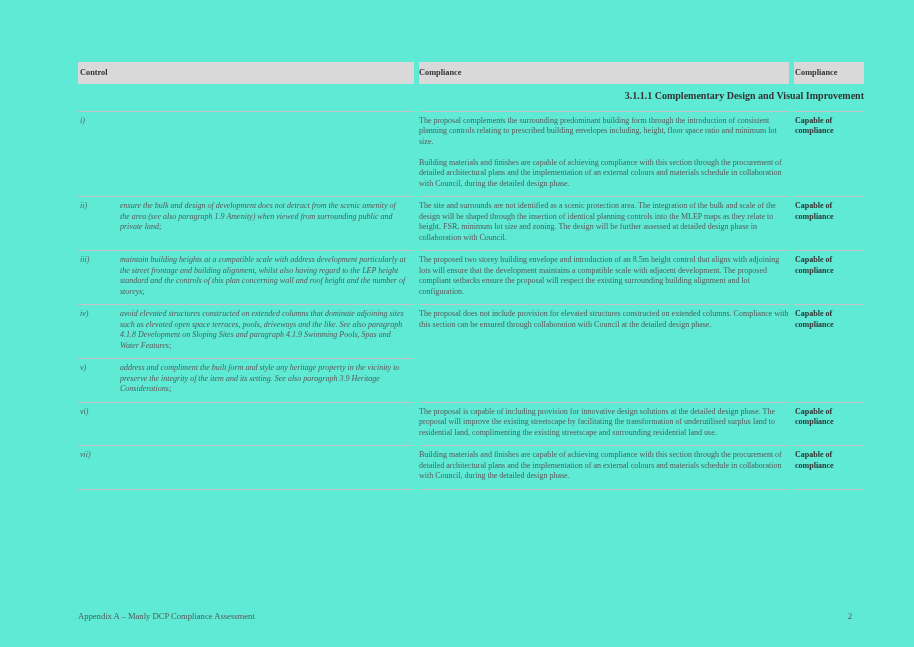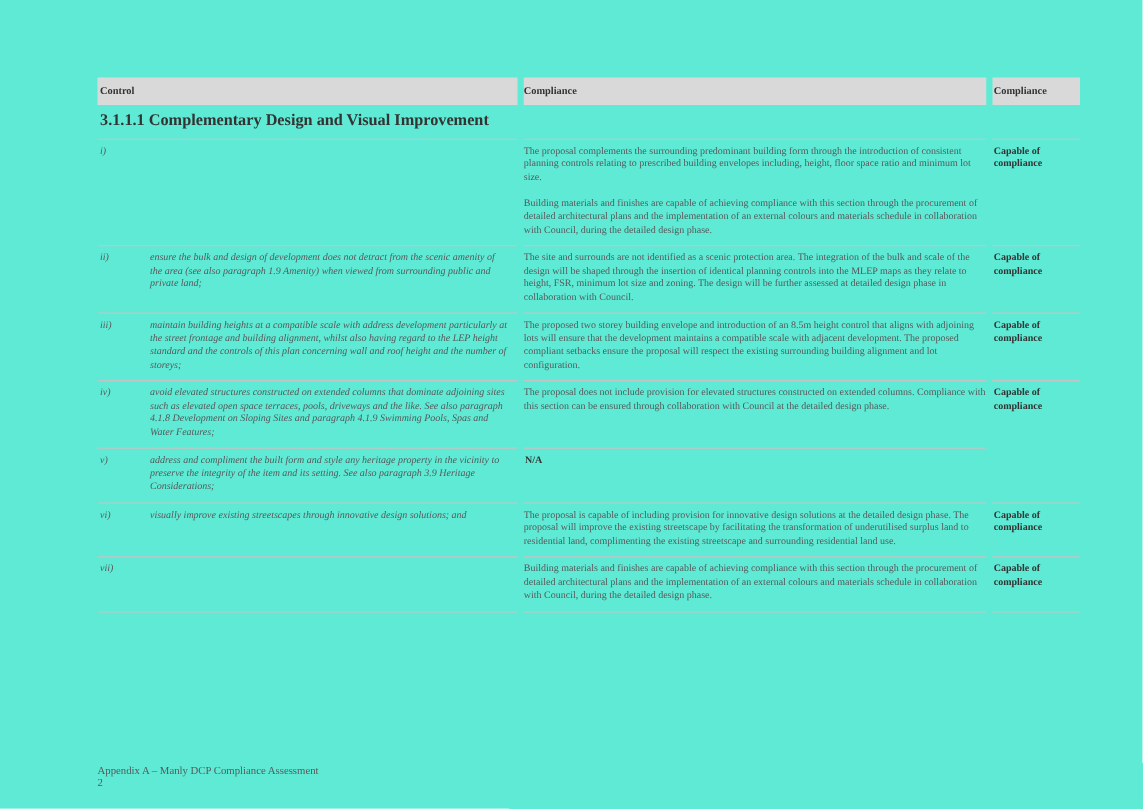--- a/index.html
+++ b/index.html
@@ -35,22 +35,23 @@
     line-height: 22px;
     font-weight: bold;
     font-size: 8.3px;
     color: var(--heading-text, #333333);
   }
   .th.col-control { padding-left: 2px; }
   .th.col-compliance { padding-left: 1px; }
   .section-row {
     padding: 7px 0 9px 2px;
     font-weight: bold;
-    font-size: 13px;
+    font-size: 10px;
     color: var(--heading-text, #222222);
+    text-align: right;
   }
   .trow .td {
     border-top: 1px solid var(--border, #c4c4c4);
     padding: 4px 0 7px 0;
   }
   .trow:last-child .td {
     border-bottom: 1px solid var(--border, #c4c4c4);
   }
   .td.col-control {
     display: flex;
@@ -74,21 +75,20 @@
   }
   .footer {
     position: absolute;
     left: 78px;
     top: 611px;
     width: 774px;
     display: flex;
     justify-content: space-between;
     font-size: 8.6px;
     color: var(--body-text, #4a4a4a);
-    flex-direction: column;
   }
 </style>
 </head>
 <body>
 
 <div class="page">
 
   <div class="doc-table">
 
     <div class="thead">
@@ -135,27 +135,25 @@
     </div>
     <div class="td col-assessment">The proposal does not include provision for elevated structures constructed on extended columns. Compliance with this section can be ensured through collaboration with Council at the detailed design phase.</div>
     <div class="td col-compliance">Capable of compliance</div>
   </div>
 
   <div class="trow">
     <div class="td col-control">
       <span class="num">v)</span>
       <span class="ctext">address and compliment the built form and style any heritage property in the vicinity to preserve the integrity of the item and its setting. See also paragraph 3.9 Heritage Considerations;</span>
     </div>
-    <div class="td col-compliance">N/A</div>
   </div>
 
   <div class="trow">
     <div class="td col-control">
       <span class="num">vi)</span>
-      <span class="ctext">visually improve existing streetscapes through innovative design solutions; and</span>
     </div>
     <div class="td col-assessment">The proposal is capable of including provision for innovative design solutions at the detailed design phase. The proposal will improve the existing streetscape by facilitating the transformation of underutilised surplus land to residential land, complimenting the existing streetscape and surrounding residential land use.</div>
     <div class="td col-compliance">Capable of compliance</div>
   </div>
 
   <div class="trow">
     <div class="td col-control">
       <span class="num">vii)</span>
     </div>
     <div class="td col-assessment">Building materials and finishes are capable of achieving compliance with this section through the procurement of detailed architectural plans and the implementation of an external colours and materials schedule in collaboration with Council, during the detailed design phase.</div>

